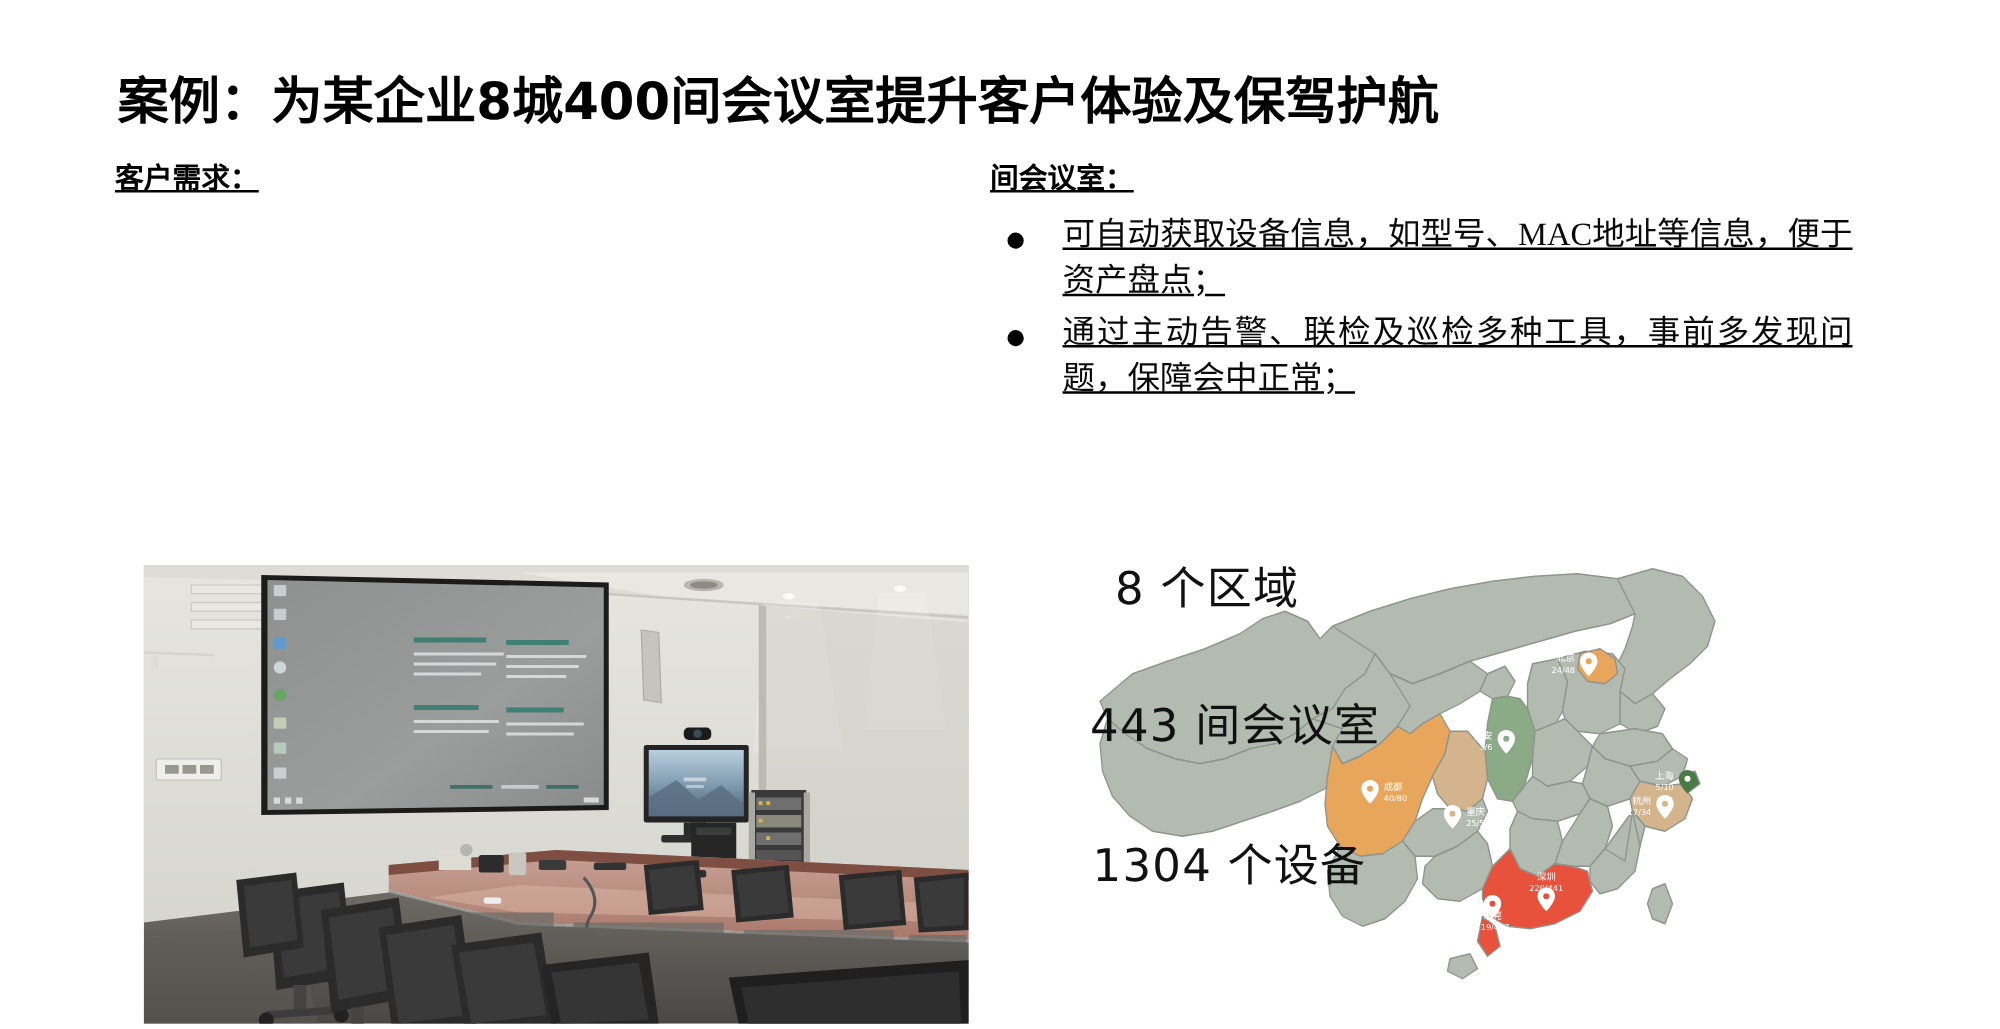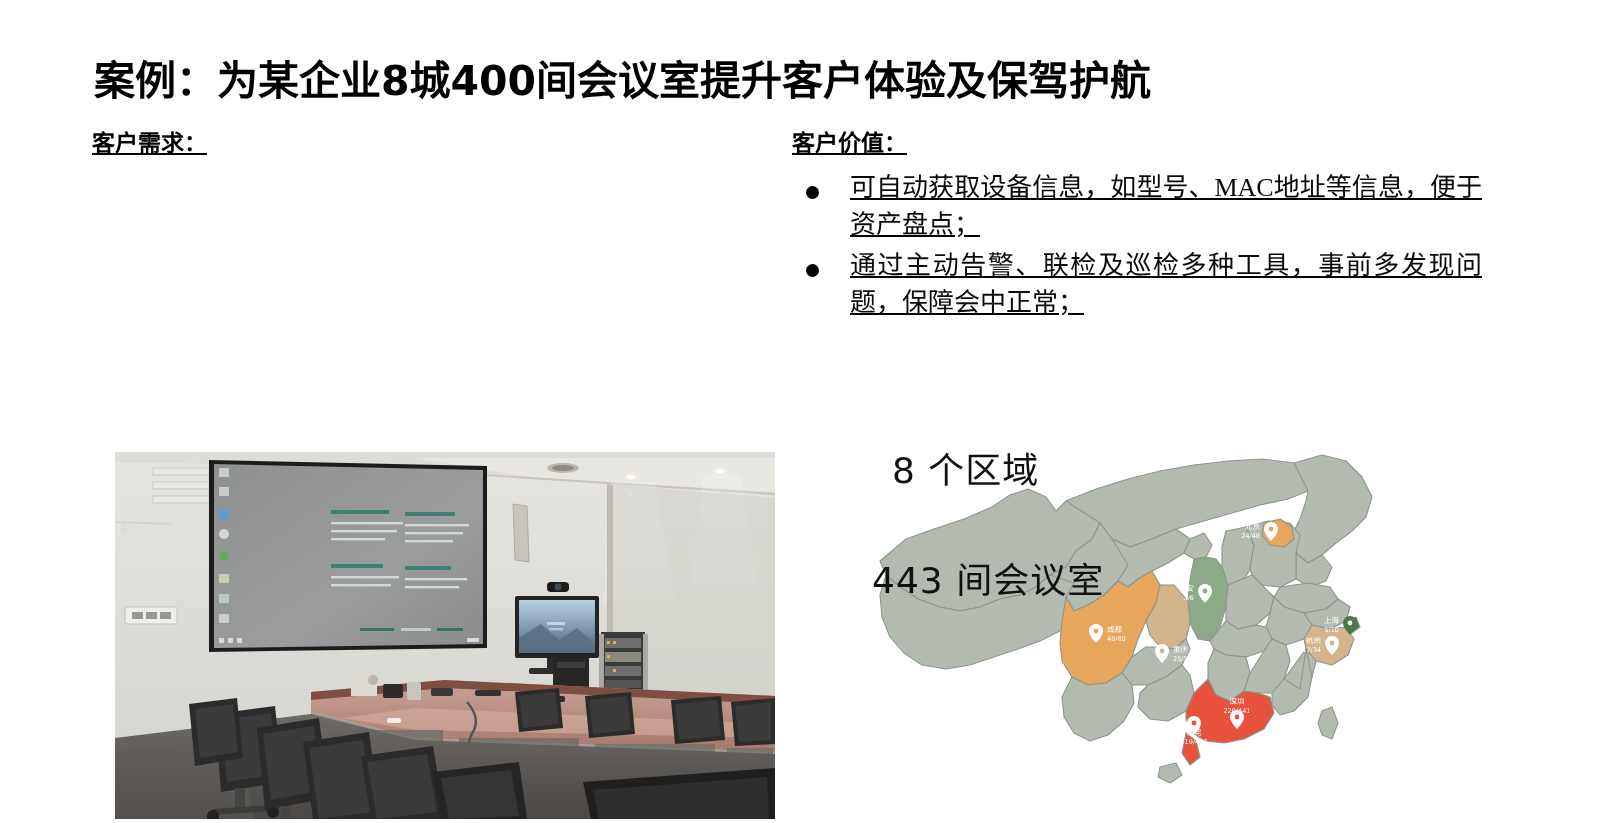--- a/index.html
+++ b/index.html
@@ -91,21 +91,21 @@
 
 <div class="slide">
 
   <div class="title">案例：为某企业8城400间会议室提升客户体验及保驾护航</div>
 
   <div class="col col-left">
     <div class="col-head">客户需求：</div>
   </div>
 
   <div class="col col-right">
-    <div class="col-head">客户价值：</div>
+    <div class="col-head">间会议室：</div>
     <ul class="bullets">
       <li>可自动获取设备信息，如型号、MAC地址等信息，便于资产盘点；</li>
       <li>通过主动告警、联检及巡检多种工具，事前多发现问题，保障会中正常；</li>
     </ul>
   </div>
 
   <div class="photo">
     <svg viewBox="0 0 660 367" preserveAspectRatio="none">
       <defs>
         <linearGradient id="wallg" x1="0" y1="0" x2="0" y2="1">
@@ -468,16 +468,20 @@
 
     <div class="stats">
       <div class="stat stat-1">
         <span class="num">8</span>
         <span>个区域</span>
       </div>
       <div class="stat stat-2">
         <span class="num">443</span>
         <span>间会议室</span>
       </div>
+      <div class="stat stat-3">
+        <span class="num">1304</span>
+        <span>个设备</span>
+      </div>
     </div>
   </div>
 
 </div>
 
 </body></html>

